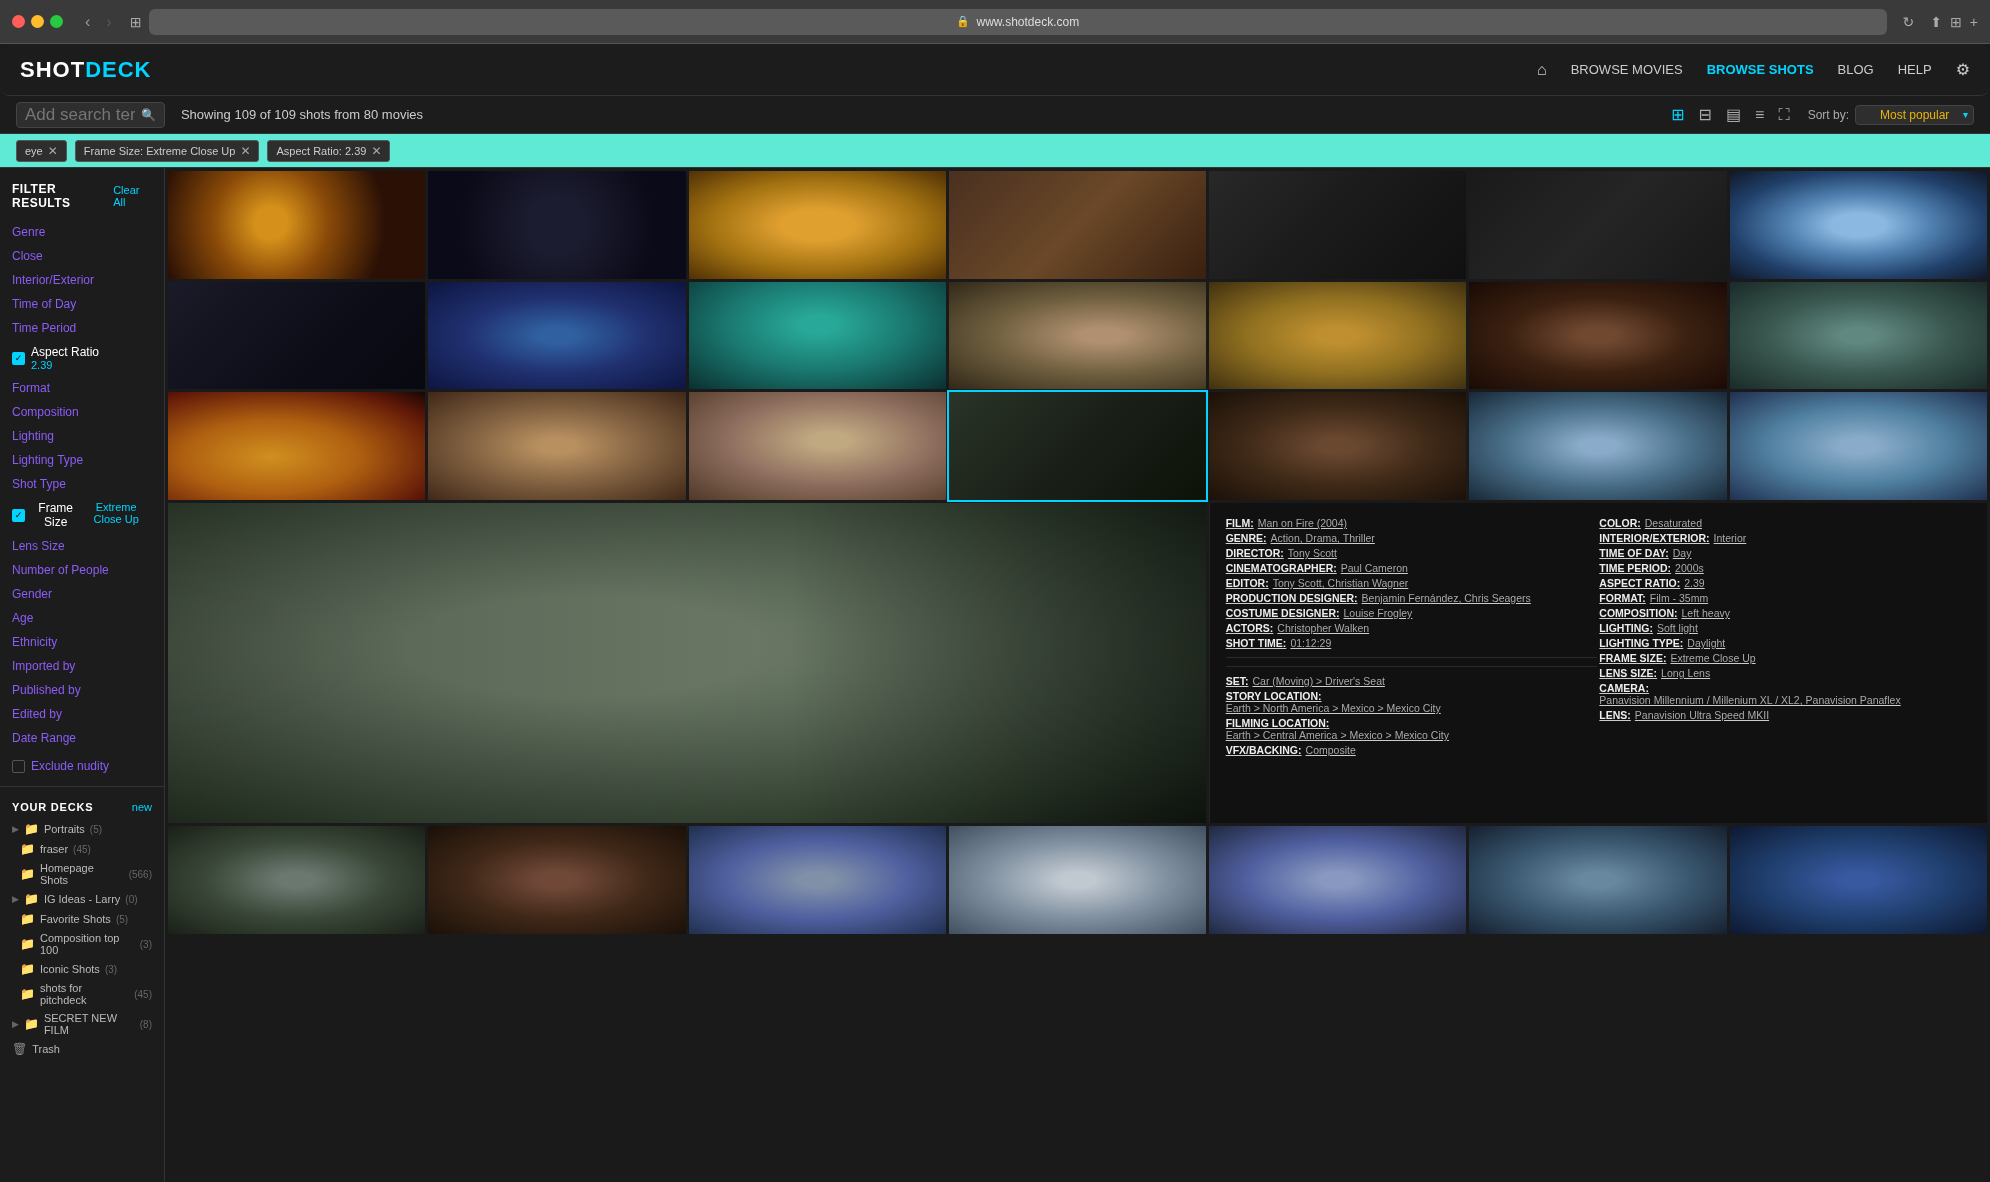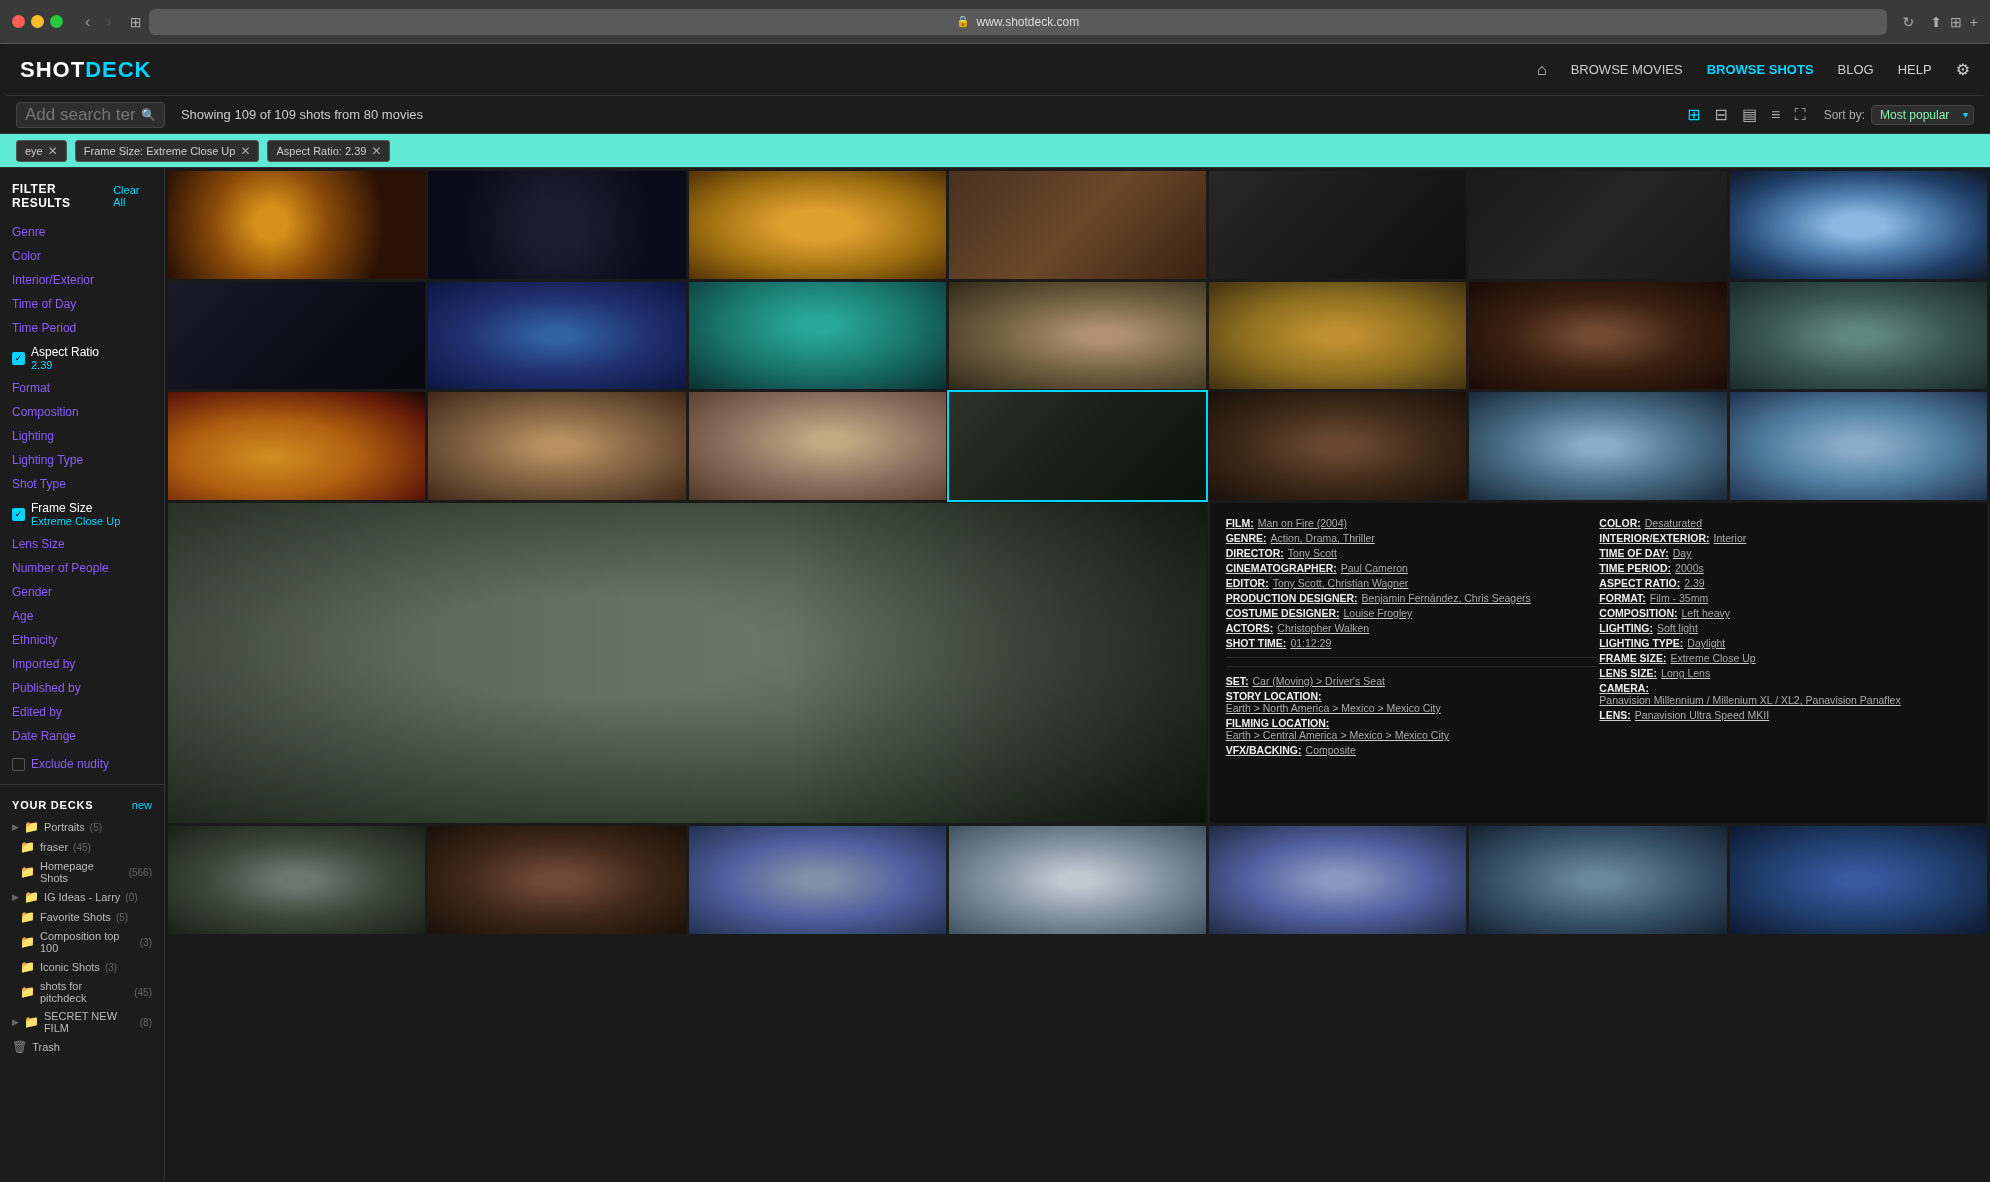--- a/index.html
+++ b/index.html
@@ -123,23 +123,23 @@
       font-weight: 500;
       margin-left: 8px;
     }
     .view-controls { margin-left: auto; display: flex; align-items: center; gap: 6px; }
     .view-btn { background: none; border: none; color: #aaa; font-size: 16px; cursor: pointer; padding: 2px 4px; }
     .view-btn.active { color: #00d4ff; }
     .sort-label { color: #aaa; font-size: 12px; margin-left: 8px; }
     .sort-select {
       background: #2e2e2e;
       border: 1px solid #444;
-      color: #86efac;
+      color: #eab308;
       font-size: 12px;
-      padding: 2px 20px 2px 8px;
+      padding: 2px 20px 2px 24px;
       border-radius: 4px;
       cursor: pointer;
       appearance: none;
       -webkit-appearance: none;
     }
     .sort-wrapper { position: relative; display: flex; align-items: center; }
     .sort-arrow { position: absolute; right: 6px; color: #00d4ff; font-size: 10px; pointer-events: none; }
 
     
     .filter-tags {
@@ -419,21 +419,21 @@
   <div class="sidebar">
     <div class="filter-header">
       <span class="filter-title">FILTER RESULTS</span>
       <span class="clear-all">Clear All</span>
     </div>
 
     <div class="filter-item">
       <span>Genre</span>
     </div>
     <div class="filter-item">
-      <span>Color</span>
+      <span>Close</span>
     </div>
     <div class="filter-item">
       <span>Interior/Exterior</span>
     </div>
     <div class="filter-item">
       <span>Time of Day</span>
     </div>
     <div class="filter-item">
       <span>Time Period</span>
     </div>
@@ -454,21 +454,21 @@
       <span>Lighting</span>
     </div>
     <div class="filter-item">
       <span>Lighting Type</span>
     </div>
     <div class="filter-item">
       <span>Shot Type</span>
     </div>
     <div class="filter-item has-value">
       <div class="filter-checkbox">✓</div>
-      <div style="display:flex;flex-direction:column;">
+      <div style="display:flex;flex-direction:row;text-align:center;">
         <span>Frame Size</span>
         <span class="filter-value">Extreme Close Up</span>
       </div>
     </div>
     <div class="filter-item">
       <span>Lens Size</span>
     </div>
     <div class="filter-item">
       <span>Number of People</span>
     </div>

